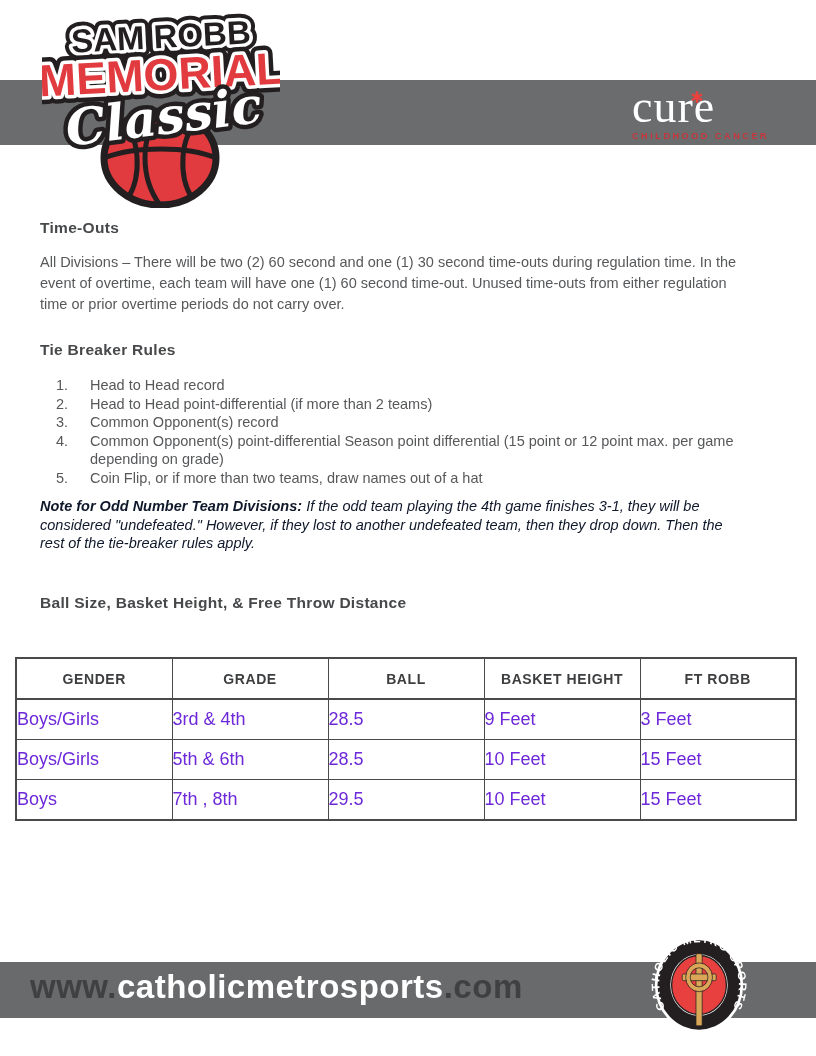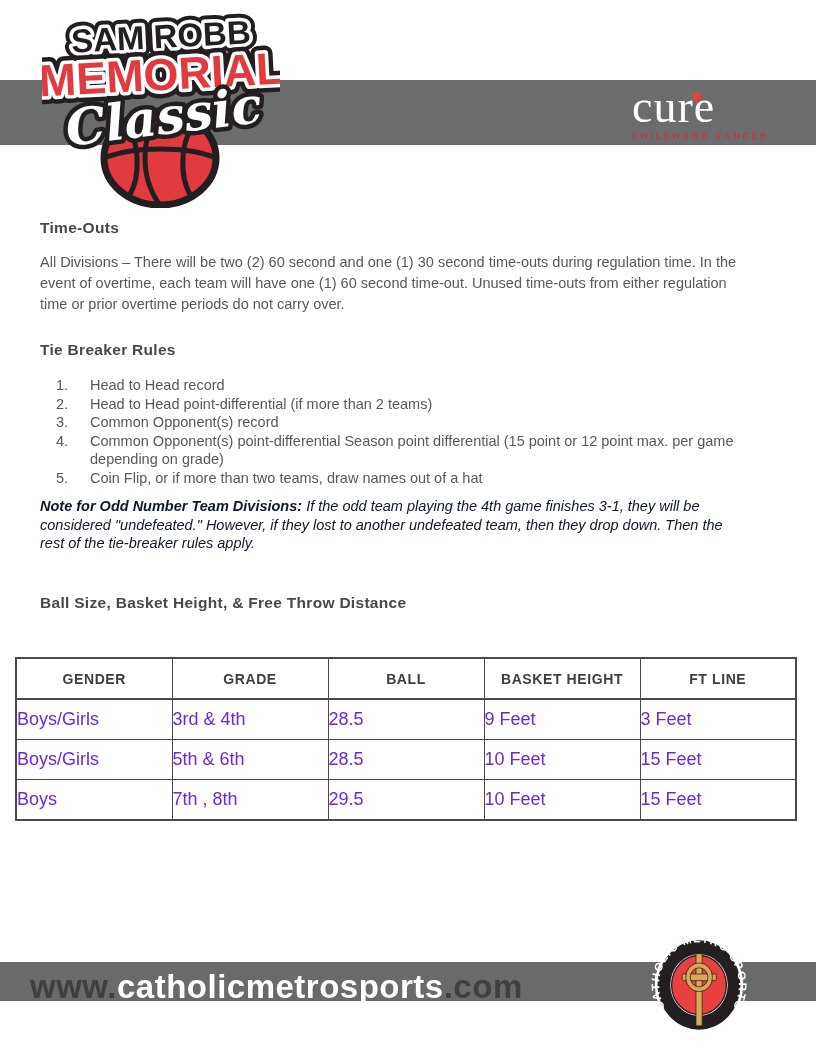--- a/index.html
+++ b/index.html
@@ -67,21 +67,21 @@
     border:1px solid #4a4a4c; height:39px; padding:0;
   }
   .ball-table{border:2px solid #4a4a4c;}
   .ball-table thead th{
     border-bottom:2px solid #4a4a4c;
     color:#3d3e40; font-size:14px; font-weight:bold; letter-spacing:0.6px;
   }
   .ball-table td{color:#6d28d9; font-size:18px;}
   
   .footer-bar{
-    position:absolute; left:0; top:962px; width:816px; height:39px;
+    position:absolute; left:0; top:962px; width:816px; height:56px;
     background:#696a6c; z-index:1;
   }
   .footer-url{
     position:absolute; left:30px; top:0; height:48px; line-height:49px;
     font-size:33px; font-weight:bold; letter-spacing:0.5px; white-space:nowrap;
   }
   .url-dark{color:#3f4041;}
   .url-light{color:#ffffff;}
   .cms-logo{position:absolute; left:646px; top:928px; z-index:2;}
 </style>
@@ -157,21 +157,21 @@
   <p class="note"><span class="lead">Note for Odd Number Team Divisions:</span><span> If the odd team playing the 4th game finishes 3-1, they will be considered "undefeated." However, if they lost to another undefeated team, then they drop down. Then the rest of the tie-breaker rules apply.</span></p>
 
   <h3 class="h-section" style="top:594px">Ball Size, Basket Height, &amp; Free Throw Distance</h3>
   <table class="ball-table">
     <thead>
         <tr>
           <th>GENDER</th>
           <th>GRADE</th>
           <th>BALL</th>
           <th>BASKET HEIGHT</th>
-          <th>FT LINE</th>
+          <th>FT ROBB</th>
         </tr>
       </thead>
     <tbody>
         <tr>
           <td>Boys/Girls</td>
           <td>3rd &amp; 4th</td>
           <td>28.5</td>
           <td>9 Feet</td>
           <td>3 Feet</td>
         </tr>

